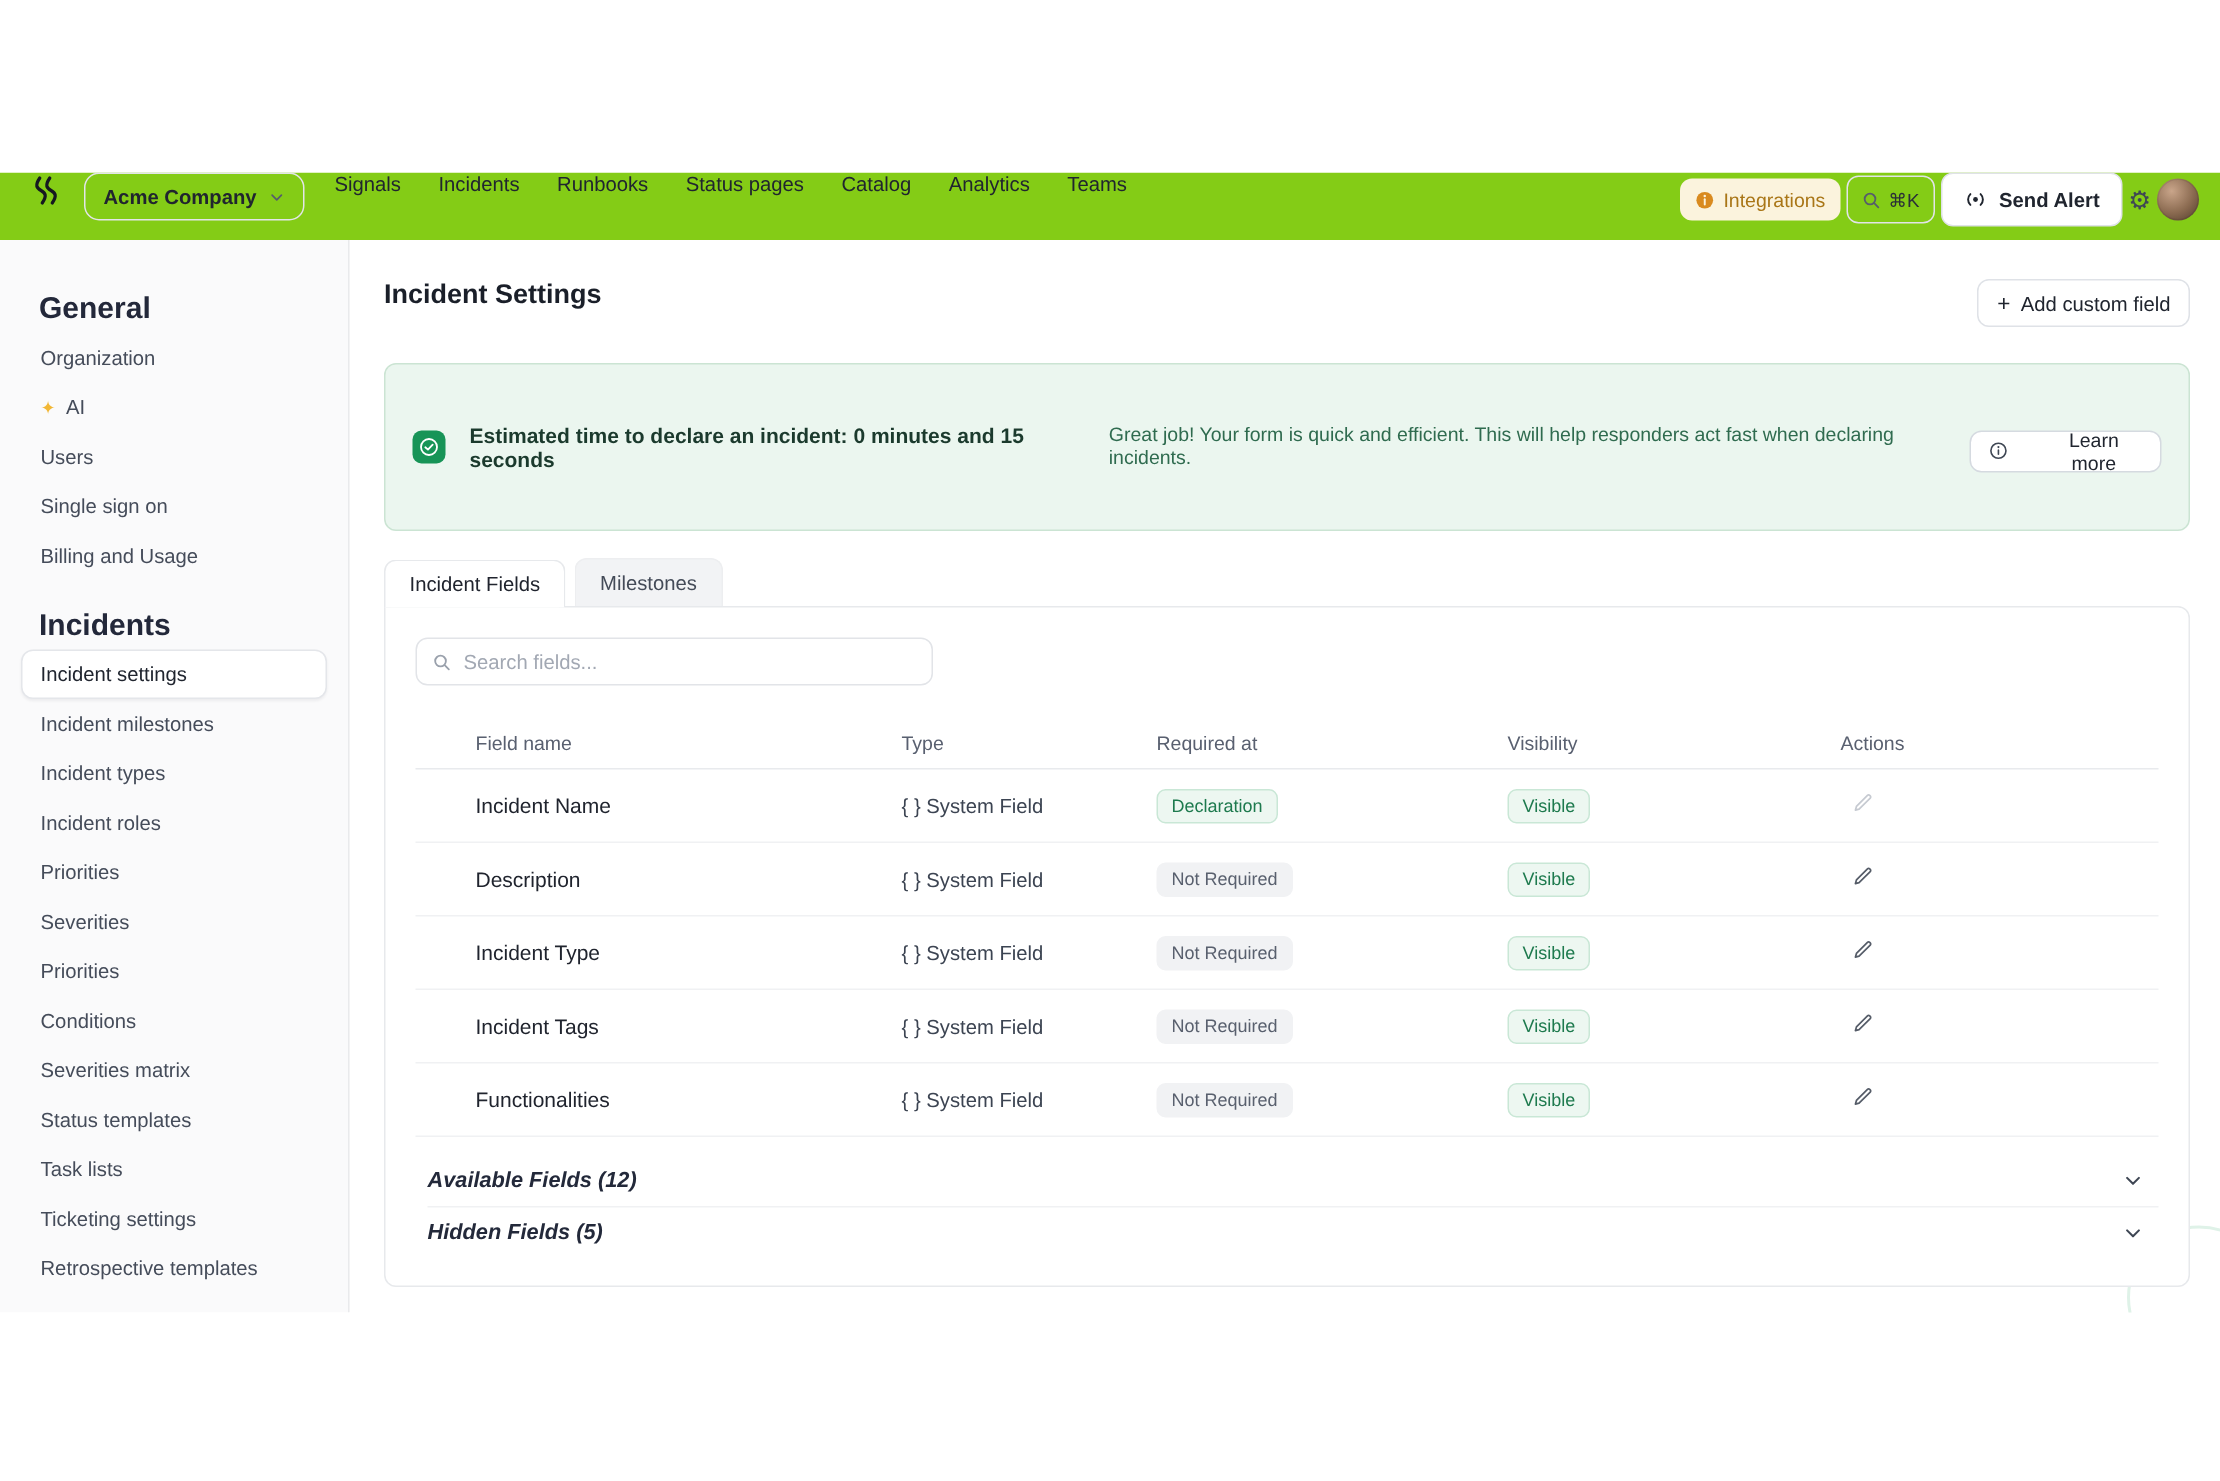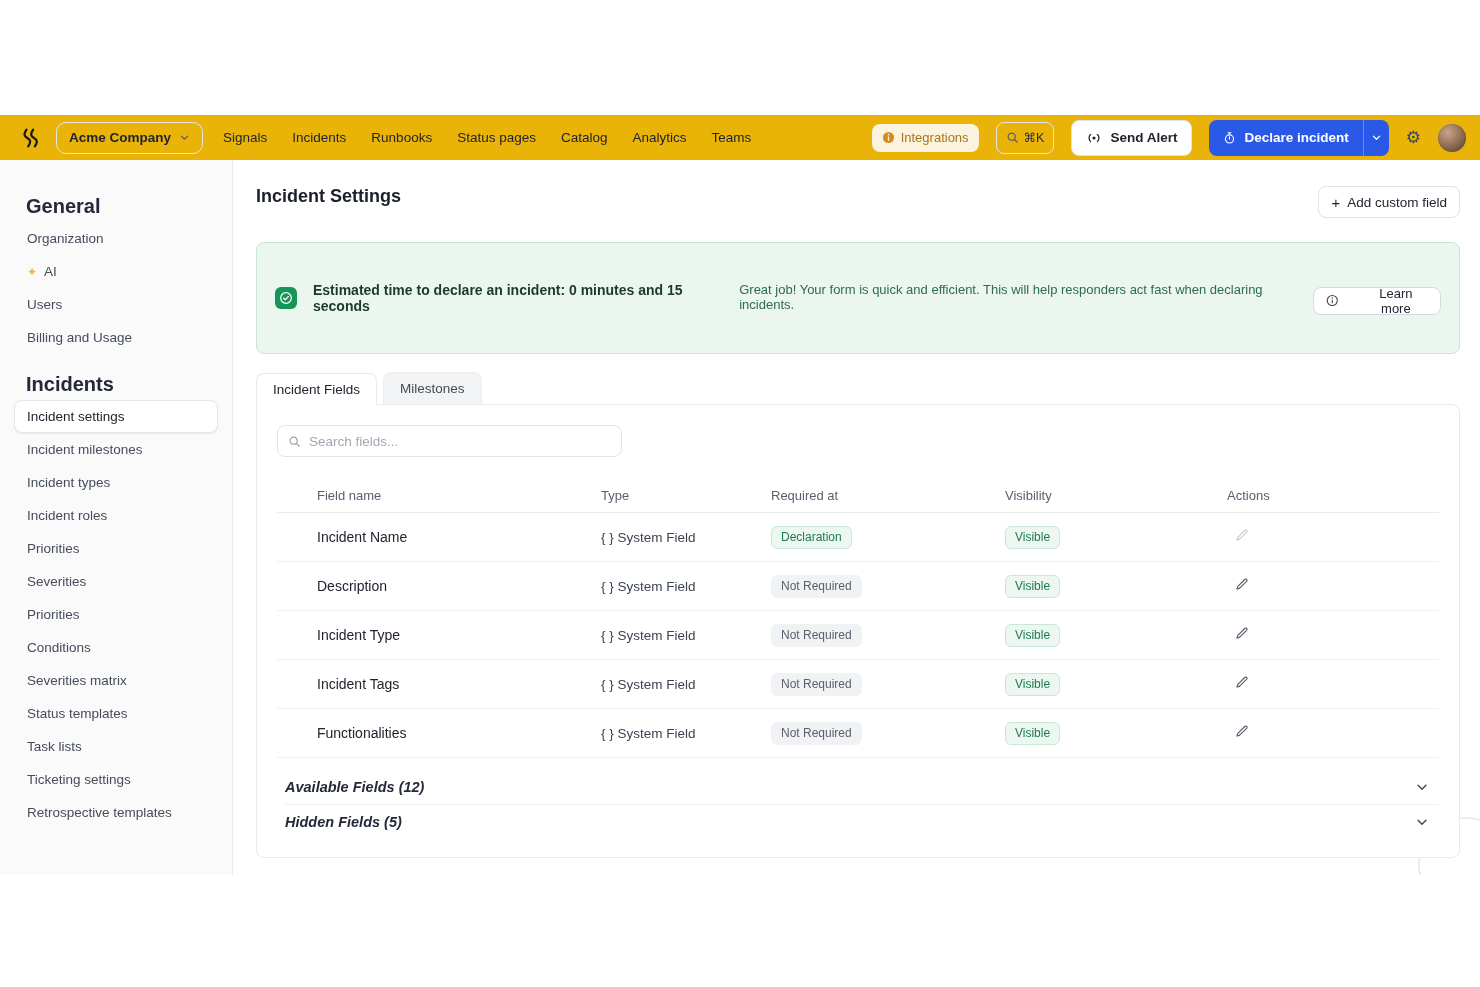--- a/index.html
+++ b/index.html
@@ -2,27 +2,27 @@
 <html><head>
 <meta charset="utf-8">
 <style>
   * { margin:0; padding:0; box-sizing:border-box; }
   html,body { width:1480px; height:987px; background:#fff;
     font-family:"Liberation Sans", sans-serif; color:#20252F; }
   .app { position:absolute; top:115px; left:0; width:1480px; height:760px;
     overflow:hidden; background:#fff; }
 
   
-  .navbar { height:45px; display:flex; align-items:center; padding:0 14px 0 16px; background:#eab308; }
+  .navbar { height:45px; display:flex; align-items:flex-start; padding:0 14px 0 16px; background:#84cc16; }
   .logo { width:26px; height:24px; display:flex; align-items:center; justify-content:center; cursor:pointer; }
   .company-pill { margin-left:14px; height:32px; display:flex; align-items:center; gap:8px;
     border:1px solid #E3E5E9; border-radius:10px; padding:0 12px; font-size:13.5px; font-weight:700; color:#20252F; cursor:pointer; }
   .nav-links { display:flex; align-items:center; gap:25px; margin-left:20px; }
   .nav-link { font-size:13.5px; font-weight:500; color:#20252F; cursor:pointer; white-space:nowrap; }
-  .nav-right { margin-left:auto; display:flex; align-items:center; gap:17px; }
+  .nav-right { margin-left:auto; display:flex; align-items:center; gap:4px; }
   .integrations-badge { height:28px; display:flex; align-items:center; gap:6px; padding:0 10px;
     background:#FBF3DD; border-radius:8px; font-size:13px; font-weight:500; color:#A97617; cursor:pointer; }
   .search-box { height:32px; display:flex; align-items:center; gap:5px; padding:0 9px;
     border:1px solid #E2E4E8; border-radius:8px; font-size:12.5px; color:#2A2F38; cursor:pointer; }
   .send-alert { height:36px; display:flex; align-items:center; gap:8px; padding:0 14px;
     border:1px solid #DFE2E7; border-radius:8px; font-size:13.5px; font-weight:600; color:#20252F; background:#fff; cursor:pointer; }
   .declare-group { display:flex; height:36px; border-radius:8px; overflow:hidden; }
   .declare-main { display:flex; align-items:center; gap:8px; padding:0 14px; background:#2A59E8;
     color:#fff; font-size:13.5px; font-weight:600; cursor:pointer; }
   .declare-caret { width:26px; display:flex; align-items:center; justify-content:center; background:#2A59E8;
@@ -156,55 +156,42 @@
       </div>
 
       <div class="send-alert">
         <svg width="16" height="12" viewBox="0 0 16 12">
           <circle cx="8" cy="6" r="1.6" fill="#20252F"></circle>
           <path d="M4.6 2.4 a5 5 0 0 0 0 7.2 M11.4 2.4 a5 5 0 0 1 0 7.2" fill="none" stroke="#20252F" stroke-width="1.3" stroke-linecap="round"></path>
         </svg>
         <span>Send Alert</span>
       </div>
 
-      <div class="declare-group">
-        <div class="declare-main">
-          <svg width="13" height="14" viewBox="0 0 16 16">
-            <circle cx="8" cy="9.2" r="5" fill="none" stroke="#fff" stroke-width="1.4"></circle>
-            <line x1="8" y1="9.2" x2="8" y2="6.6" stroke="#fff" stroke-width="1.4" stroke-linecap="round"></line>
-            <line x1="6.2" y1="1.6" x2="9.8" y2="1.6" stroke="#fff" stroke-width="1.4" stroke-linecap="round"></line>
-            <line x1="8" y1="1.6" x2="8" y2="3.8" stroke="#fff" stroke-width="1.4"></line>
-          </svg>
-          <span>Declare incident</span>
-        </div>
-        <div class="declare-caret">
-          <svg width="11" height="11" viewBox="0 0 16 16">
-            <path d="M3.5 6 L8 10.5 L12.5 6" fill="none" stroke="#fff" stroke-width="1.8" stroke-linecap="round" stroke-linejoin="round"></path>
-          </svg>
-        </div>
-      </div>
 
       <span class="gear">⚙</span>
       <div class="avatar"></div>
     </div>
   </div>
 
   <div class="body-row">
 
     <div class="sidebar">
       <div class="side-title">General</div>
       <div class="side-item">
           <span>Organization</span>
         </div>
       <div class="side-item">
         <span class="sparkle">✦</span>
         <span>AI</span>
       </div>
       <div class="side-item">
           <span>Users</span>
+        </div>
+      <div class="side-item">
+          <span>Single sign on</span>
         </div>
       <div class="side-item">
           <span>Billing and Usage</span>
         </div>
 
       <div class="side-title spaced">Incidents</div>
       <div class="side-item active">
           <span>Incident settings</span>
         </div>
       <div class="side-item">

